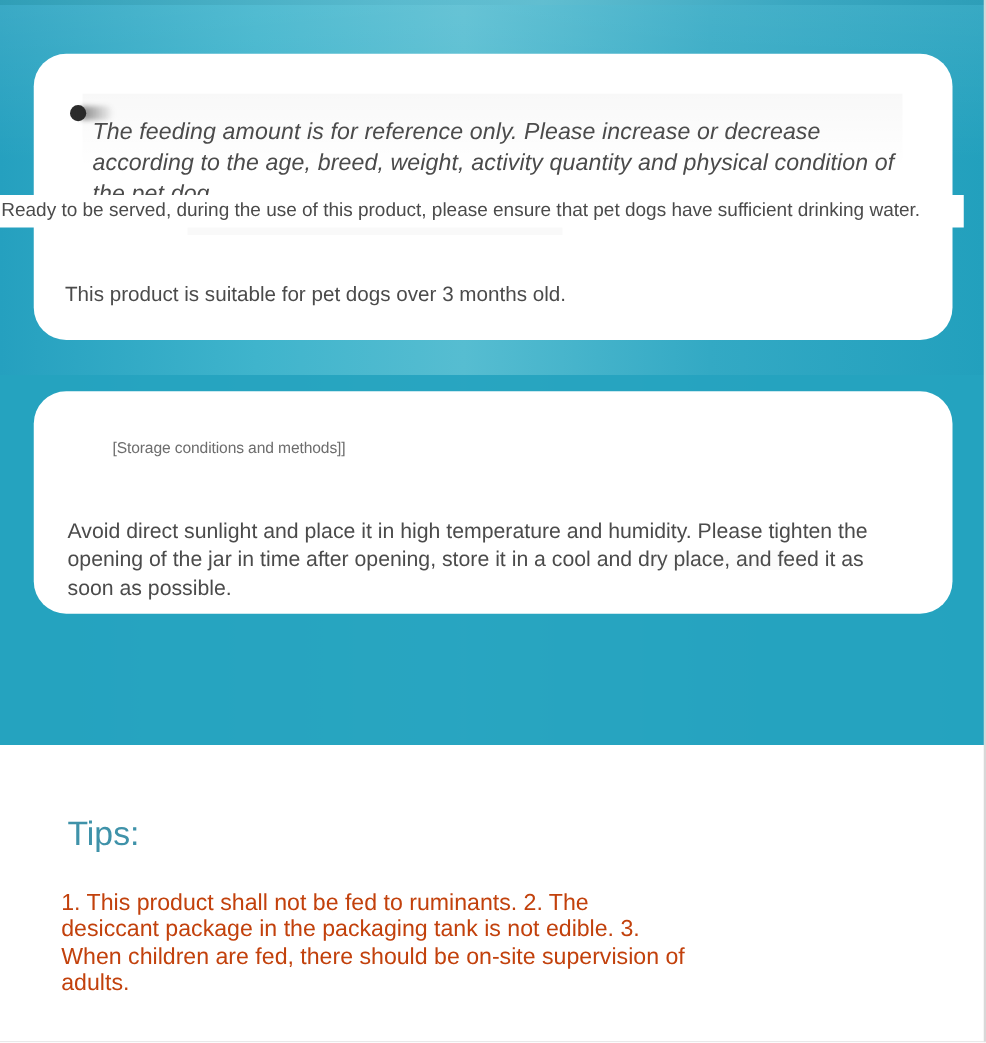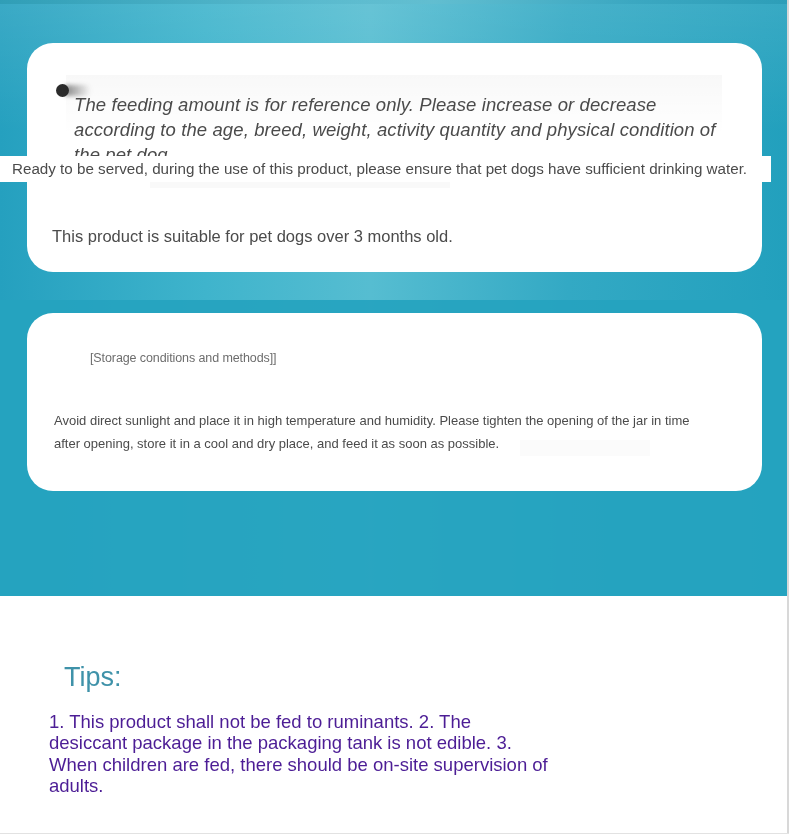--- a/index.html
+++ b/index.html
@@ -164,21 +164,21 @@
     background: #ffffff;
     z-index: -1;
   }
   .overflow-line span.txt {
     display: block;
     width: 789px;
     font-size: 15.2px;
     line-height: 26px;
     color: #4b4b4b;
     white-space: nowrap;
-    padding-left: 12px;
+    padding-left: 1px;
   }
 
   .para-suitable {
     position: absolute;
     left: 52px;
     top: 208px;
     width: 640px;
     font-size: 16.5px;
     line-height: 23px;
     color: #4b4b4b;
@@ -195,21 +195,21 @@
     color: #6d6d6d;
     z-index: 6;
     letter-spacing: -0.1px;
     margin-left: 34px;
   }
   .storage-body {
     position: absolute;
     left: 54px;
     top: 396px;
     width: 665px;
-    font-size: 13px;
+    font-size: 17px;
     line-height: 23px;
     color: #4b4b4b;
     z-index: 6;
   }
   
   .ghost-block-3 {
     position: absolute;
     left: 520px;
     top: 440px;
     width: 130px;
@@ -230,31 +230,31 @@
     z-index: 1;
   }
   .tips-heading {
     position: absolute;
     left: 52px;
     top: 648px;
     font-size: 27px;
     line-height: 34px;
     color: #3f92a9;
     font-weight: normal;
-    margin: 12px;
+    margin: 2px;
     z-index: 5;
   }
   .tips-body {
     position: absolute;
     left: 49px;
     top: 692px;
     width: 500px;
     font-size: 18.5px;
     line-height: 21.5px;
-    color: #4c1d95;
+    color: #c2410c;
     z-index: 5;
   }
 
   
   .edge-right {
     position: absolute;
     right: 0; top: 0;
     width: 2px; height: 834px;
     background: #d8d8d8;
     z-index: 20;

